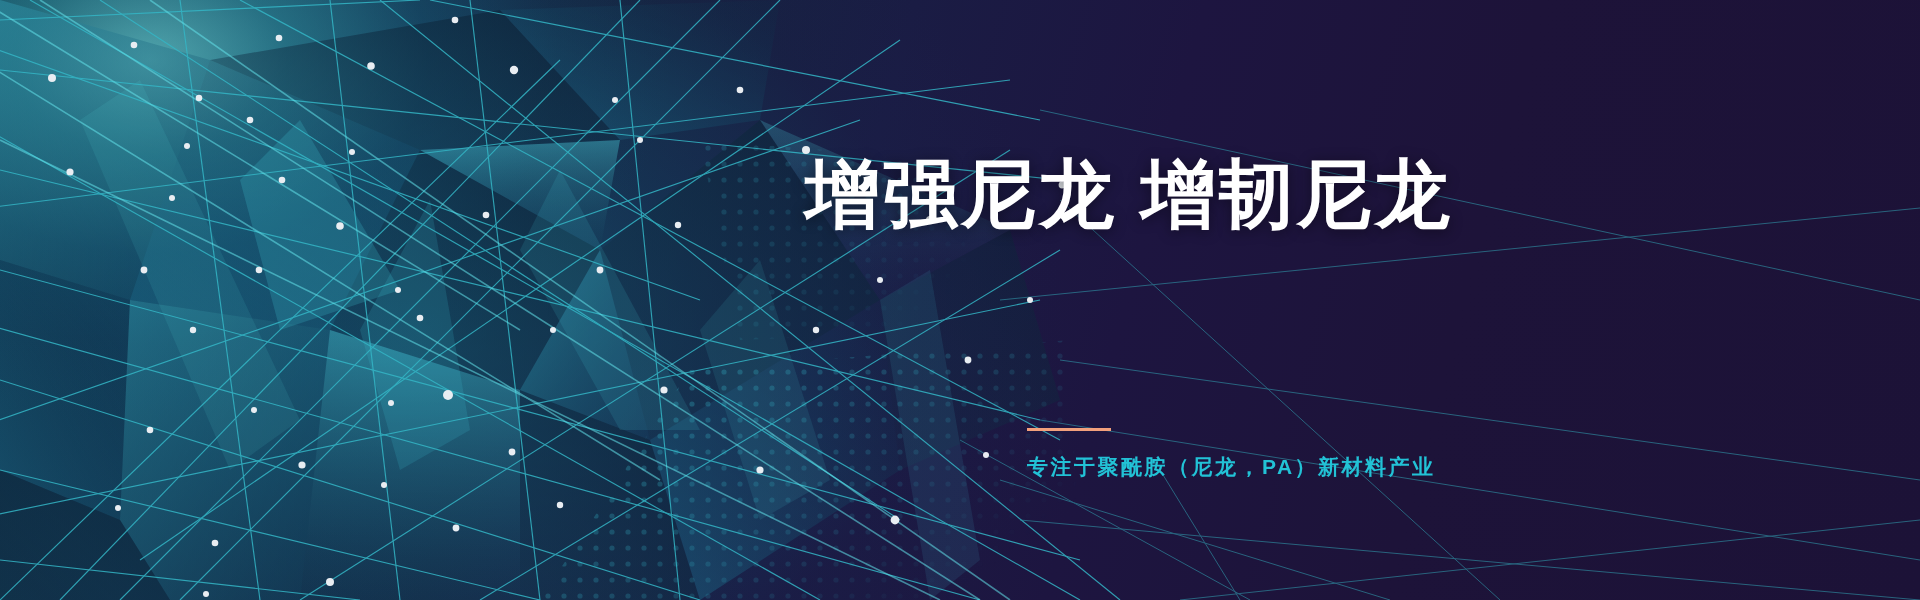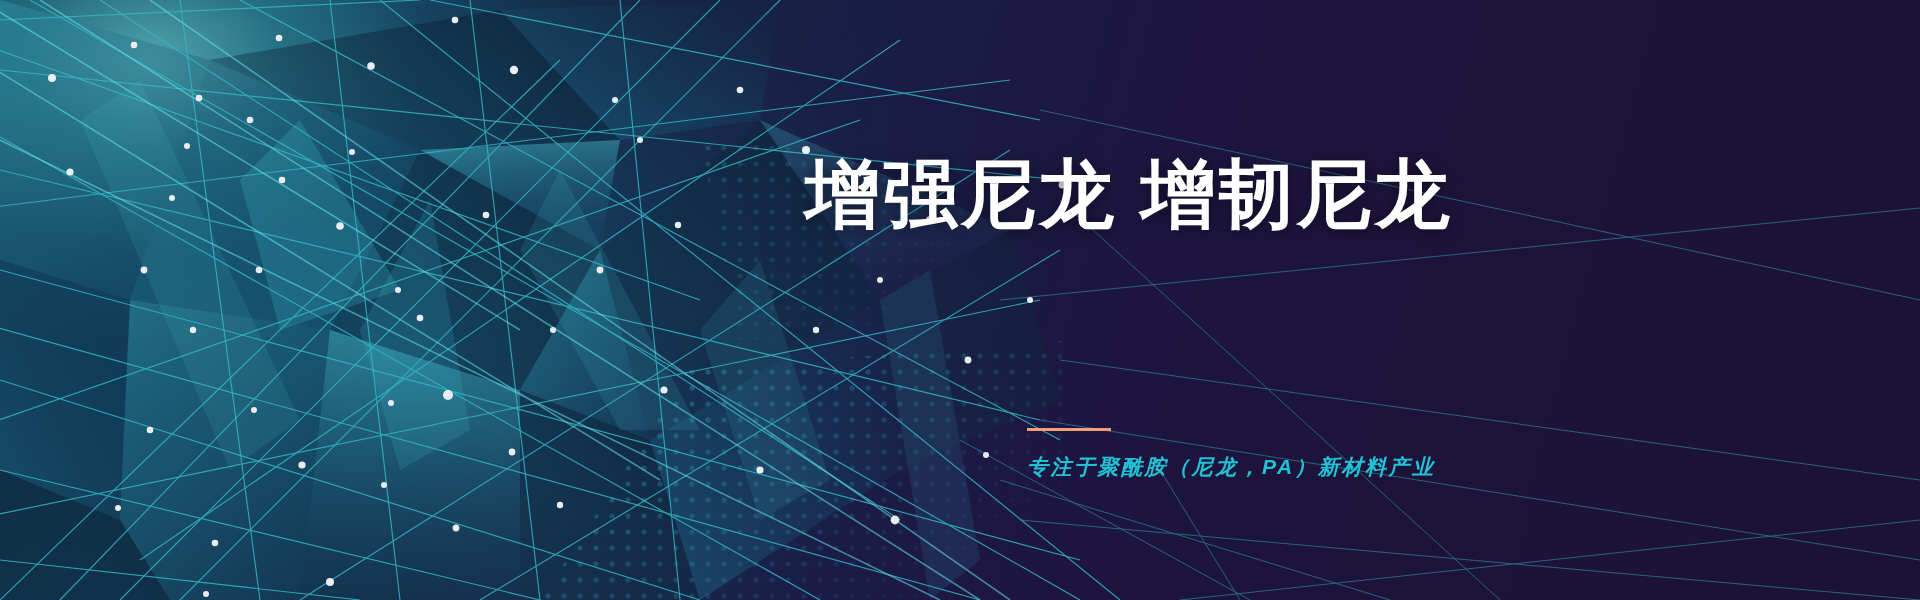--- a/index.html
+++ b/index.html
@@ -63,21 +63,20 @@
     font-weight: bold;
     letter-spacing: 3px;
     white-space: nowrap;
     text-shadow: 0 2px 14px rgba(0,0,0,0.45);
   }
   #tagline-block {
     position: absolute;
     left: 1027px;
     top: 428px;
     width: 460px;
-    font-style: italic;
   }
   #tagline-rule {
     width: 84px;
     height: 3px;
     background: #f2a07c;
     margin-bottom: 22px;
   }
   #tagline-text {
     color: #22c2d6;
     font-size: 21px;

